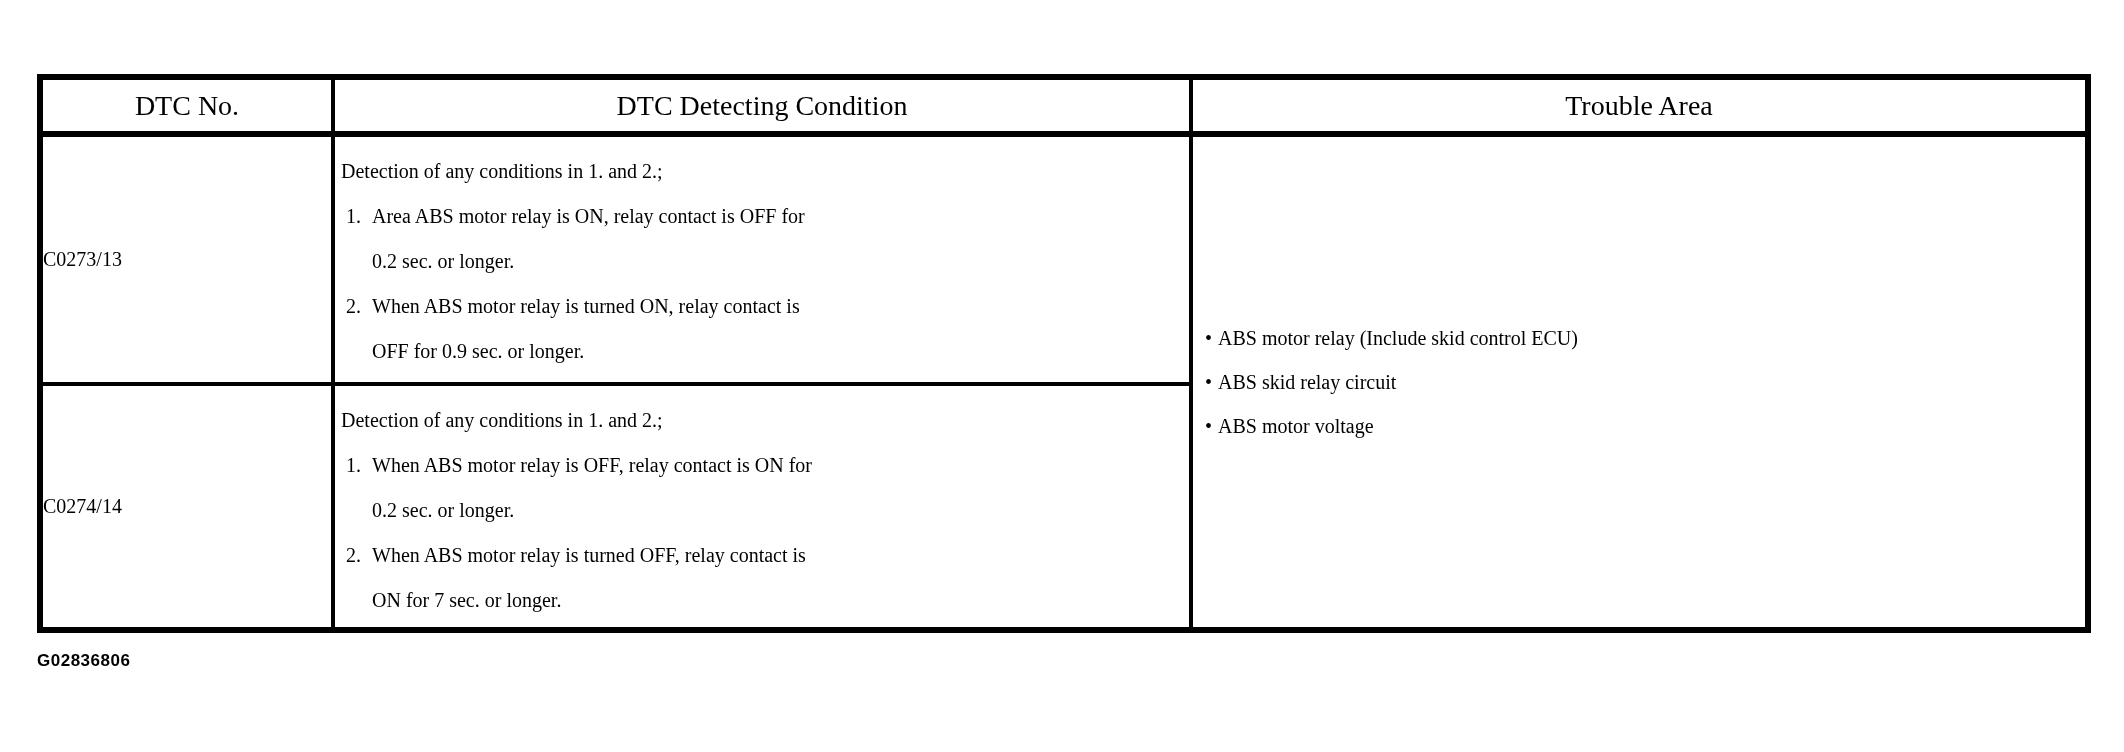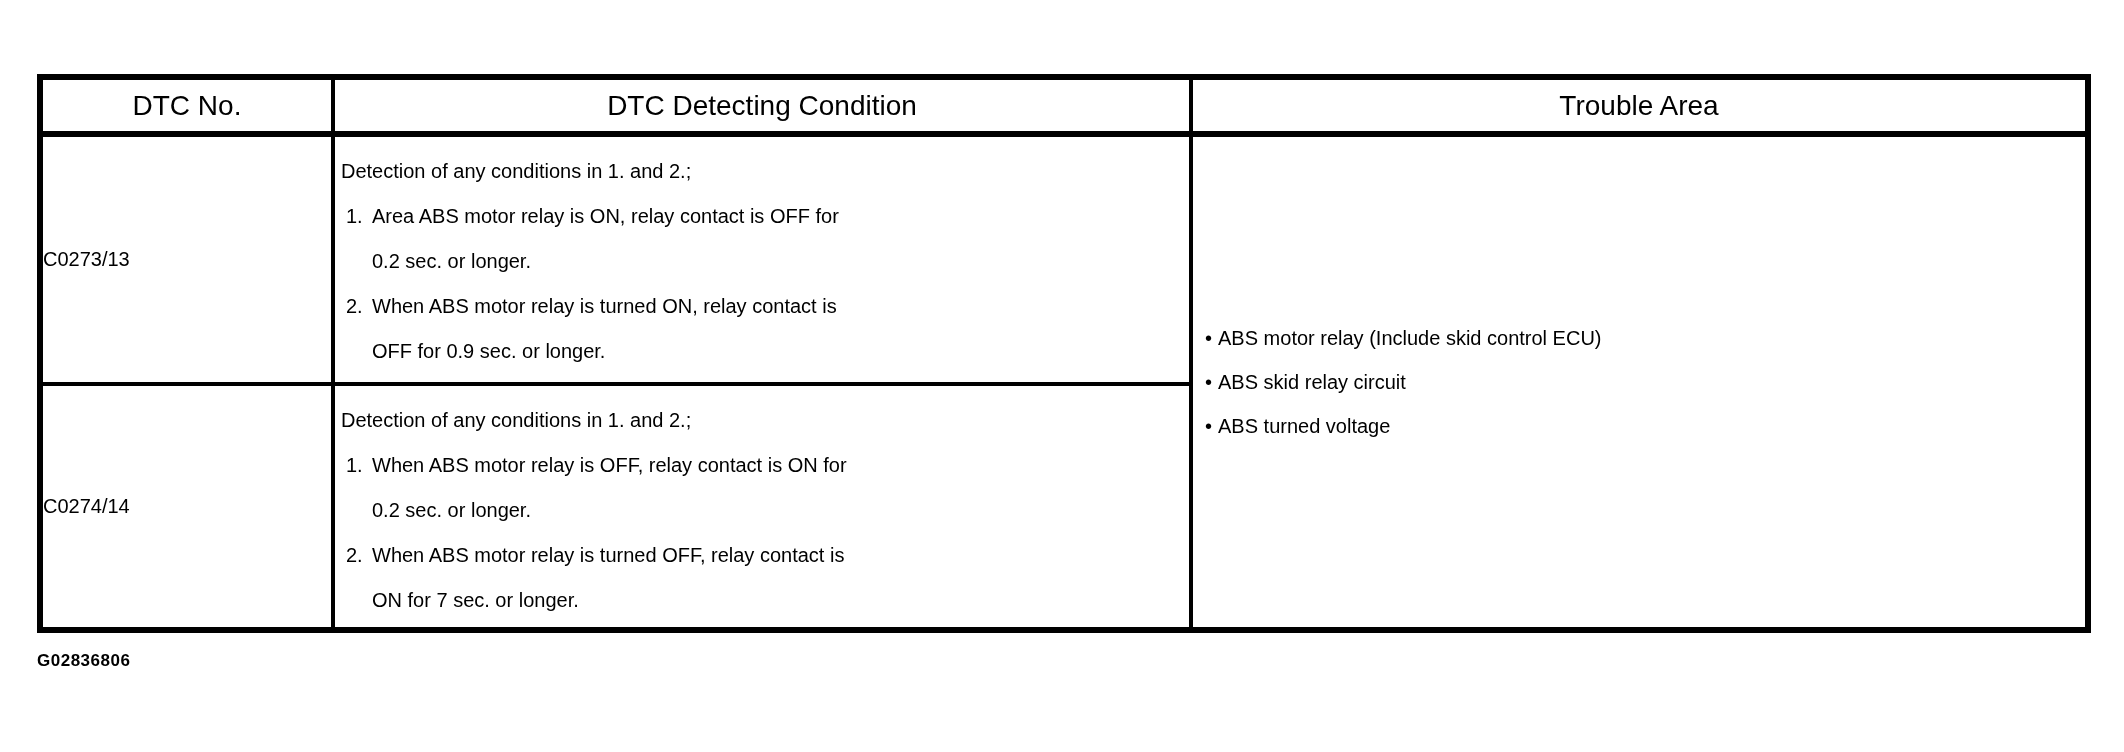--- a/index.html
+++ b/index.html
@@ -11,20 +11,21 @@
     overflow: hidden;
   }
   .page { position: relative; width: 2124px; height: 752px; background: #ffffff; }
 
   table.dtc-table {
     position: absolute; left: 37px; top: 74px;
     width: 2048px;
     border-collapse: collapse;
     table-layout: fixed;
     background: #ffffff;
+    font-family: Liberation Serif, serif;
   }
   table.dtc-table, table.dtc-table th, table.dtc-table td {
     border: 4px solid #000000;
   }
   table.dtc-table { border-width: 6px; }
   table.dtc-table thead th { border-bottom-width: 6px; }
 
   th {
     height: 57px;
     font-size: 28px;
@@ -104,21 +105,21 @@
           <div class="trouble-line">
             <span class="bullet">•</span>
             <span>ABS motor relay (Include skid control ECU)</span>
           </div>
           <div class="trouble-line">
             <span class="bullet">•</span>
             <span>ABS skid relay circuit</span>
           </div>
           <div class="trouble-line">
             <span class="bullet">•</span>
-            <span>ABS turned voltage</span>
+            <span>ABS motor voltage</span>
           </div>
         </td>
       </tr>
       <tr class="cond-row-2">
         <td class="dtc-no">C0274/14</td>
         <td class="cond">
           <div class="cond-line">Detection of any conditions in 1. and 2.;</div>
           <div class="cond-line cond-item">
             <span class="num">1.</span>
             <span class="item-text">When ABS motor relay is OFF, relay contact is ON for</span>

